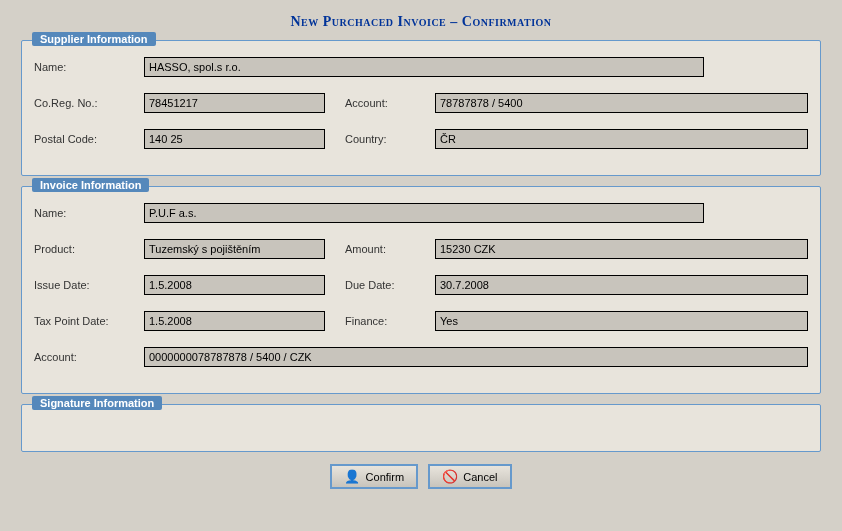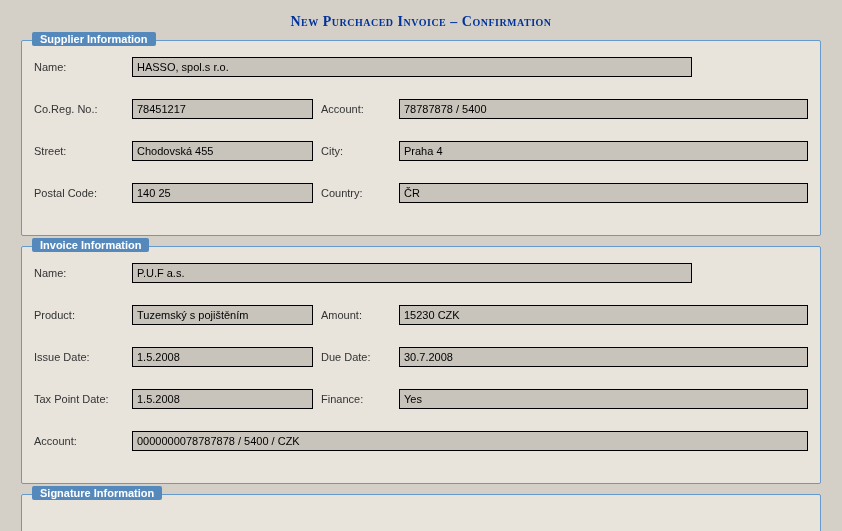--- a/index.html
+++ b/index.html
@@ -47,22 +47,22 @@
       font-size: 11px;
       padding: 1px 8px;
       border-radius: 2px;
     }
     .section-body {
       margin-top: 6px;
     }
     .form-row {
       display: flex;
       align-items: center;
-      margin-bottom: 22px;
-      gap: 8px;
+      margin-bottom: 16px;
+      gap: 20px;
     }
     .form-label {
       color: #333;
       min-width: 90px;
       text-align: left;
       flex-shrink: 0;
     }
     .form-value {
       background: #c8c4bc;
       border: 1px solid #000000;
@@ -155,26 +155,20 @@
         <div class="form-value name-full">HASSO, spol.s r.o.</div>
       </div>
 
       <div class="form-row">
         <span class="form-label">Co.Reg. No.:</span>
         <div class="form-value wide">78451217</div>
         <span class="form-label" style="min-width:70px">Account:</span>
         <div class="form-value" style="flex:1">78787878 / 5400</div>
       </div>
 
-      <div class="form-row">
-        <span class="form-label">Street:</span>
-        <div class="form-value wide">Chodovská 455</div>
-        <span class="form-label" style="min-width:70px">City:</span>
-        <div class="form-value" style="flex:1">Praha 4</div>
-      </div>
 
       <div class="form-row">
         <span class="form-label">Postal Code:</span>
         <div class="form-value wide">140 25</div>
         <span class="form-label" style="min-width:70px">Country:</span>
         <div class="form-value" style="flex:1">ČR</div>
       </div>
 
     </div>
   </div>

